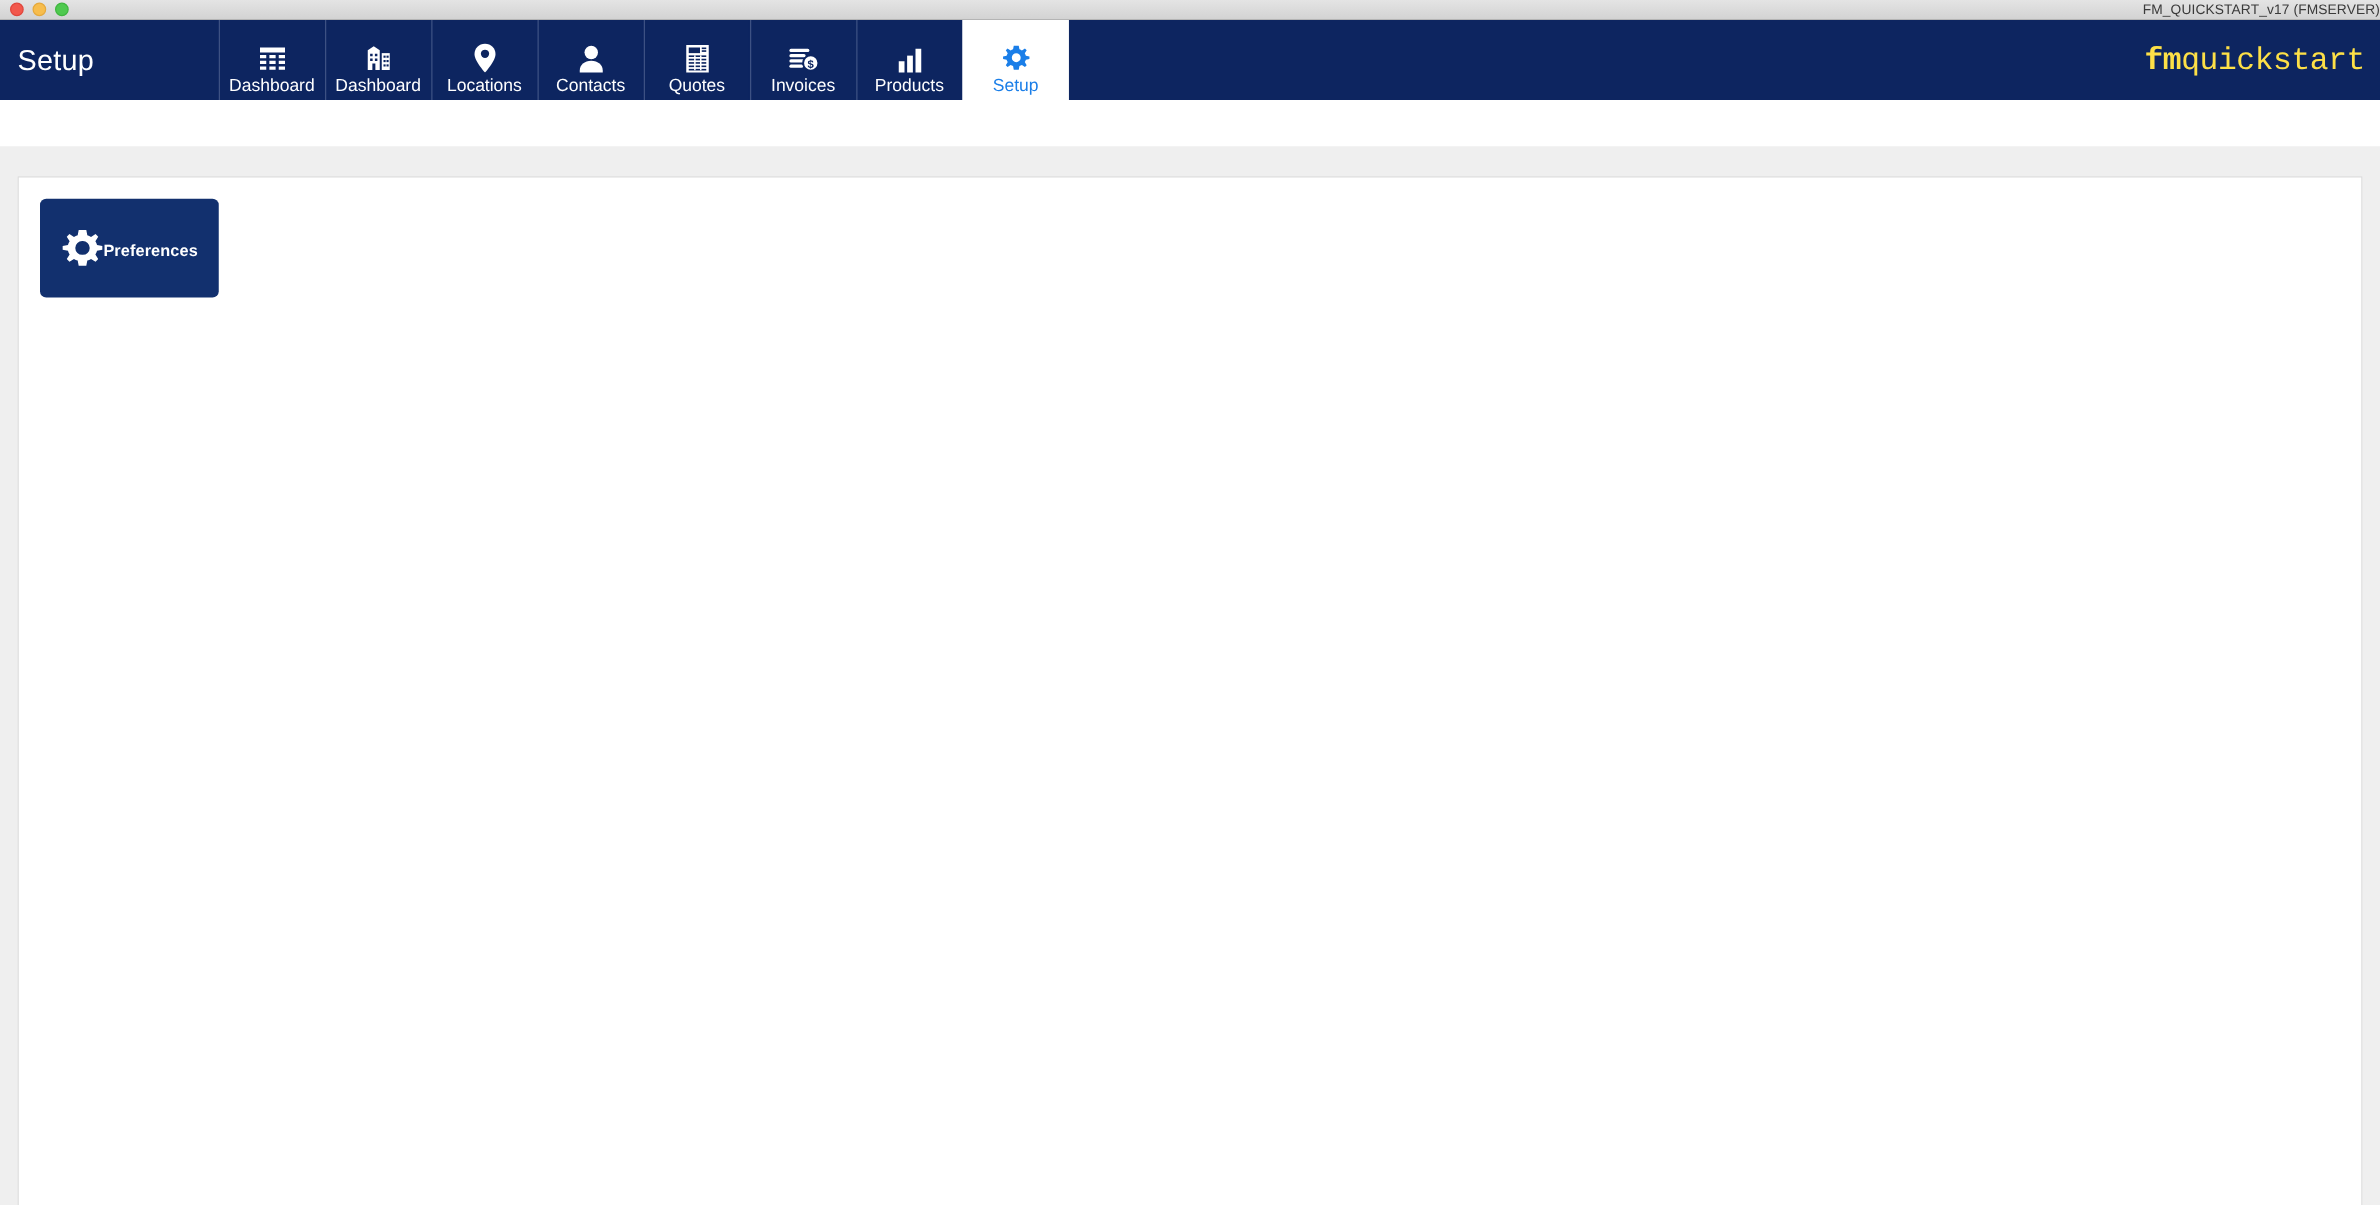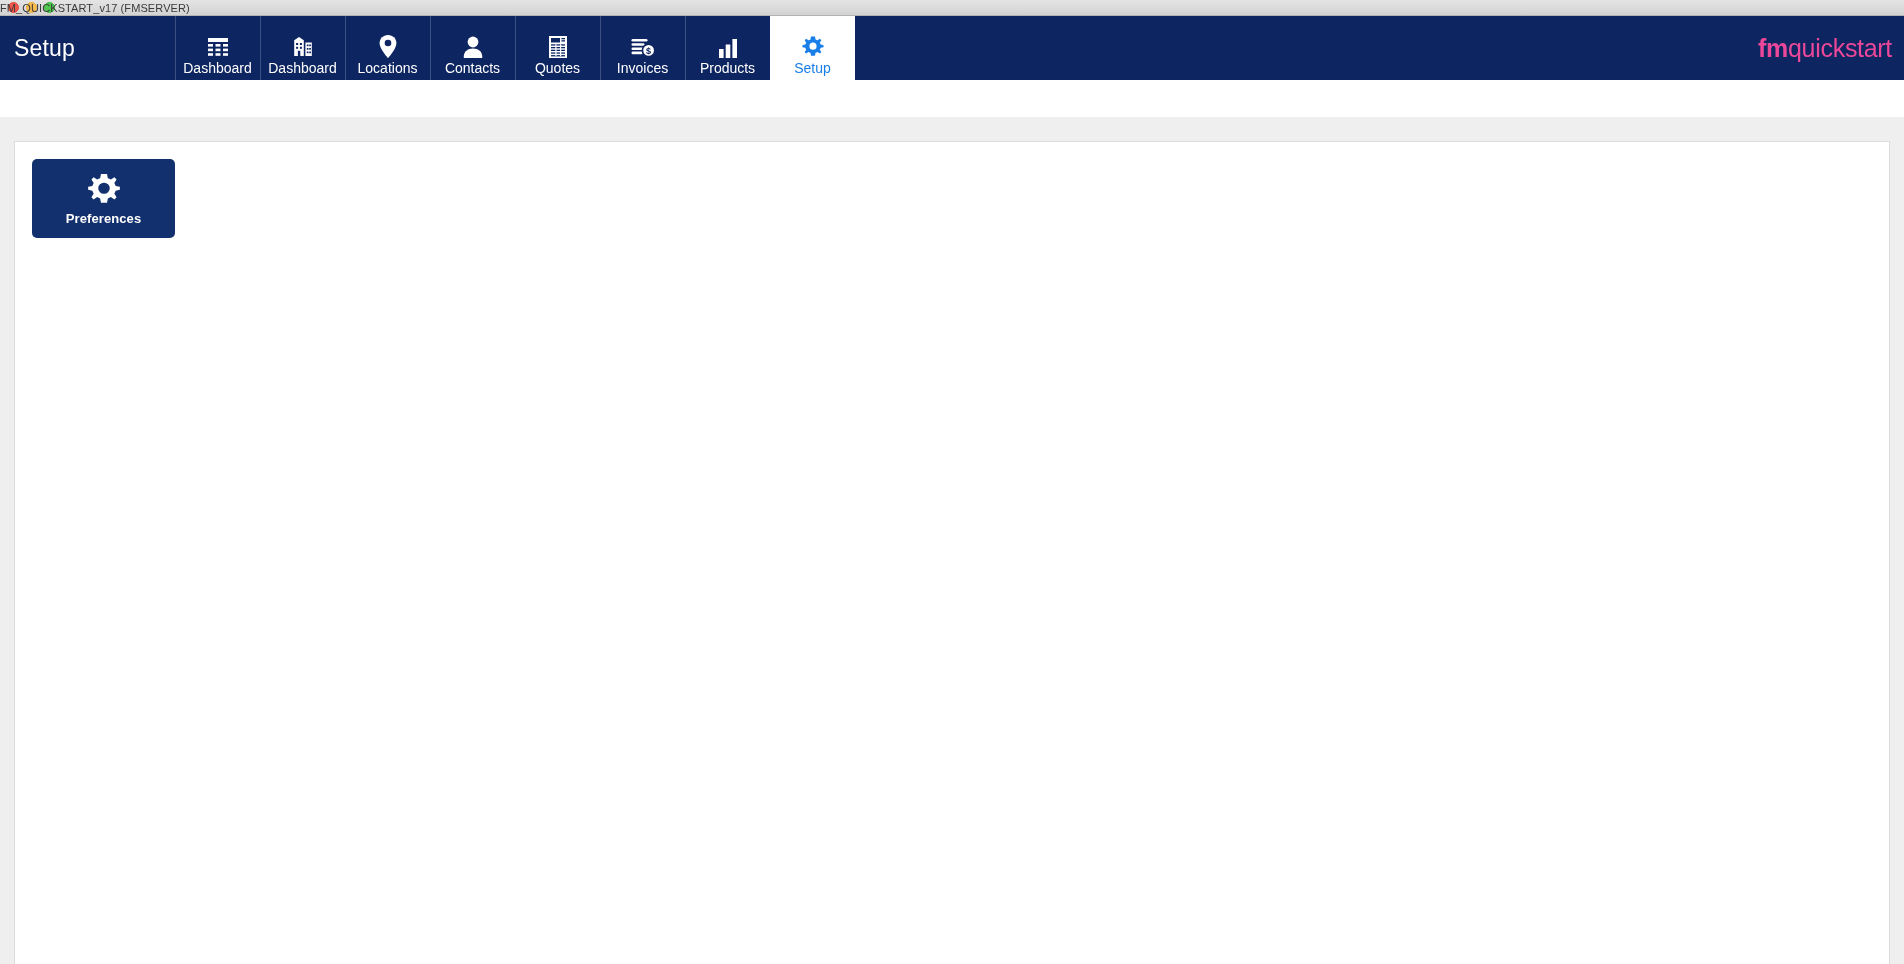--- a/index.html
+++ b/index.html
@@ -34,21 +34,21 @@
     border-radius: 50%;
     display: block;
   }
   .light.close   { background: #f2584c; border: 1px solid #e0463c; }
   .light.min     { background: #f7bd4d; border: 1px solid #e5a93c; }
   .light.zoom    { background: #4fc94f; border: 1px solid #3fb63f; }
 
   .window-title {
     position: absolute;
     left: 0; right: 0;
-    text-align: left;
+    text-align: right;
     font-size: 11px;
     color: #3a3a3a;
     letter-spacing: 0.1px;
     line-height: 16px;
     pointer-events: none;
   }
 
   
   .navbar {
     height: 64px;
@@ -105,22 +105,23 @@
     line-height: 13px;
     white-space: nowrap;
   }
 
   .brand-logo {
     margin-left: auto;
     display: flex;
     align-items: center;
     padding-right: 12px;
     font-size: 25px;
-    color: #ec4899;
+    color: #fde047;
     letter-spacing: -0.3px;
+    font-family: Liberation Mono, monospace;
   }
   .brand-logo .brand-bold { font-weight: bold; }
   .brand-logo .brand-light { font-weight: 300; }
 
   
   .subheader {
     height: 37px;
     background: #ffffff;
   }
 
@@ -140,21 +141,21 @@
   .tile-row {
     display: flex;
     gap: 20px;
   }
   .tile {
     width: 143px;
     height: 79px;
     background: #12306e;
     border-radius: 5px;
     display: flex;
-    flex-direction: column;
+    flex-direction: row;
     align-items: center;
     justify-content: center;
     color: #ffffff;
     cursor: pointer;
     user-select: none;
   }
   .tile .tile-icon {
     height: 36px;
     display: flex;
     align-items: center;

